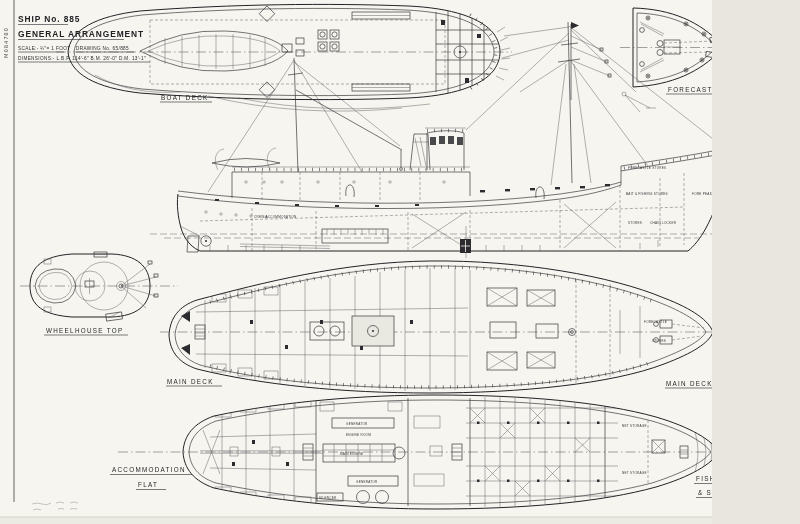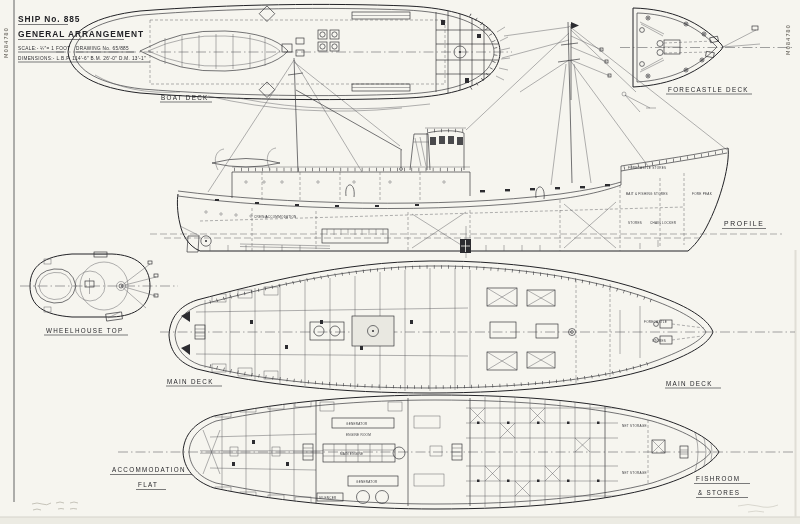--- a/index.html
+++ b/index.html
@@ -1,16 +1,16 @@
 <!DOCTYPE html>
 <html><head>
 <meta charset="utf-8">
 <style>
   html,body{margin:0;padding:0;background:#e8e6df;}
-  .page{position:relative;width:800px;height:524px;background:#f6f5ef;overflow:hidden;
+  .page{position:relative;width:712px;height:524px;background:#f6f5ef;overflow:hidden;
         font-family:"Liberation Sans",sans-serif;text-align:right;}
   svg{position:absolute;left:0;top:0;}
   .ink{stroke:#2c2c30;fill:none;stroke-width:.65;}
   .ink2{stroke:#55555a;fill:none;stroke-width:.45;}
   .thick{stroke:#232327;fill:none;stroke-width:1.0;}
   .dash{stroke-dasharray:3 2;}
   .wdash{stroke-dasharray:7 3;}
   .cl{stroke:#4a4a4e;fill:none;stroke-width:.5;stroke-dasharray:10 3 1.5 3;}
   .fillink{fill:#2c2c30;stroke:none;}
   .shade{fill:#e9e8e1;stroke:none;}

